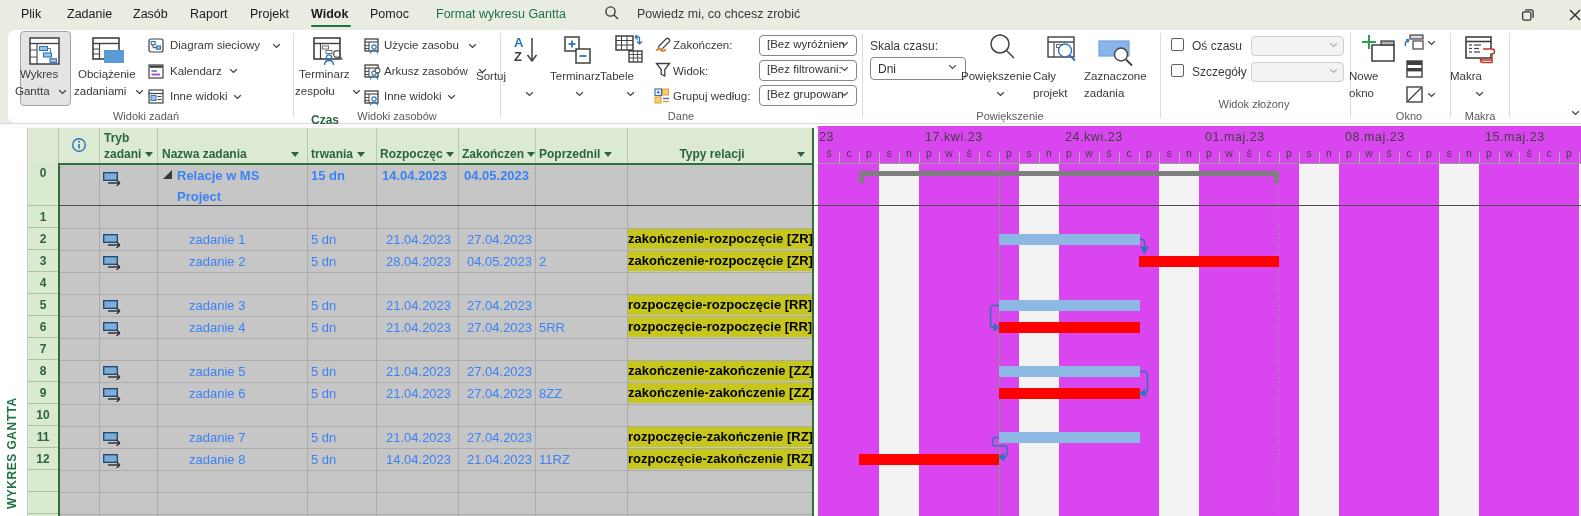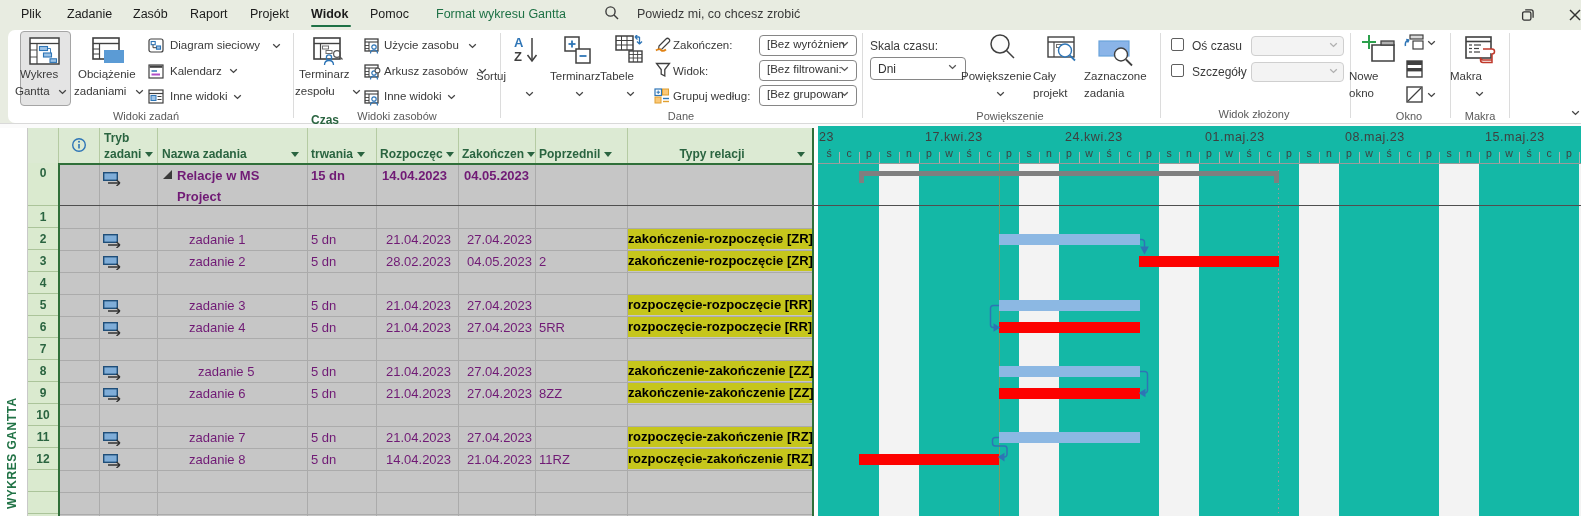--- a/index.html
+++ b/index.html
@@ -13,21 +13,21 @@
 .combo{position:absolute;background:#fff;border:1px solid #868686;border-radius:4px;
  font-size:11.5px;color:#333;white-space:nowrap;overflow:hidden}
 .combo span{position:absolute;left:7px;top:2.5px}
 .dcombo{position:absolute;background:#f3f3f3;border:1px solid #cfcfcf;border-radius:4px}
 .cb{position:absolute;width:11px;height:11px;background:#fff;border:1.4px solid #5f5f5f;border-radius:2px}
 .hdrtxt{position:absolute;font-size:12px;font-weight:bold;color:#2a6440;white-space:nowrap}
 .sarr{display:inline-block;width:0;height:0;border-left:4px solid transparent;
  border-right:4px solid transparent;border-top:5px solid #2a6440;vertical-align:1px}
 .rn{position:absolute;left:28px;width:30px;font-size:12px;font-weight:bold;color:#2a6440;
  text-align:center;border-bottom:1px solid #abc49a;background:#daeacf}
-.cell{position:absolute;font-size:13px;color:#701a75;white-space:nowrap}
+.cell{position:absolute;font-size:13px;color:#3b82f6;white-space:nowrap}
 .yel{position:absolute;left:628px;width:184px;background:#c6c61c;font-size:13px;font-weight:bold;
  color:#000;text-align:center;white-space:nowrap}
 .wk{position:absolute;font-size:12.5px;letter-spacing:0.55px;color:#3f3f3f;white-space:nowrap}
 .dl{position:absolute;width:20px;text-align:center;font-size:10.5px;color:#3f3f3f}
 .wkend{position:absolute;top:38px;height:352px;width:40px;background:#f3f3f3}
 .bar{position:absolute;height:11px}
 .blue{background:#8cb8e3}
 .red{background:#fd0100}
 </style></head><body>
 
@@ -295,21 +295,21 @@
 <div class="dcombo" style="left:1251px;top:36px;width:91px;height:18px"></div>
 <svg class="a" style="left:1329px;top:42px" width="9" height="6" viewBox="0 0 9 6">
     <path d="M1.2 1.2 L4.5 4.4 L7.8 1.2" fill="none" stroke="#b0b0b0" stroke-width="1.3"></path>
   </svg>
 <div class="cb" style="left:1171px;top:64px"></div>
 <span class="bt" style="left:1192px;top:65px;font-size:12px">Szczegóły</span>
 <div class="dcombo" style="left:1251px;top:62px;width:91px;height:18px"></div>
 <svg class="a" style="left:1329px;top:68px" width="9" height="6" viewBox="0 0 9 6">
     <path d="M1.2 1.2 L4.5 4.4 L7.8 1.2" fill="none" stroke="#b0b0b0" stroke-width="1.3"></path>
   </svg>
-<div class="glab" style="left:1184px;top:108px;width:140px">Widok złożony</div>
+<div class="glab" style="left:1184px;top:98px;width:140px">Widok złożony</div>
 <div class="gdiv" style="left:1350px"></div>
 <svg class="a" style="left:1361px;top:34px" width="36" height="29" viewBox="0 0 36 29">
     <line x1="8" y1="1" x2="8" y2="15" stroke="#2ca04c" stroke-width="2"></line>
     <line x1="1" y1="8" x2="15" y2="8" stroke="#2ca04c" stroke-width="2"></line>
     <path d="M11 11 H33 V27 H11 Z" fill="#fff" stroke="#404040" stroke-width="1.6"></path>
     <rect x="20" y="7" width="13" height="4" fill="#b0b0b0" stroke="#404040" stroke-width="1.3"></rect>
   </svg>
 <div class="bt ctr" style="left:1349px;top:70px;width:60px">Nowe</div>
 <div class="bt ctr" style="left:1349px;top:87px;width:60px">okno</div>
 <svg class="a" style="left:1404px;top:34px" width="20" height="17" viewBox="0 0 20 17">
@@ -444,21 +444,21 @@
 <div class="cell" style="left:311px;top:231.5px">5 dn</div>
 <div class="cell" style="left:386px;top:231.5px">21.04.2023</div>
 <div class="cell" style="left:467px;top:231.5px">27.04.2023</div>
 <div class="yel" style="top:228.5px;height:20px;line-height:20px">zakończenie-rozpoczęcie [ZR]</div>
 <svg class="a" style="left:103px;top:255.5px" width="23" height="14" viewBox="0 0 23 14">
     <rect x="0.7" y="0.7" width="13.6" height="7.6" fill="#7fadd8" stroke="#1f4e79" stroke-width="1.4"></rect>
     <path d="M5 11 H17 M17 11 l-3.5-3 M17 11 l-3.5 3" fill="none" stroke="#333" stroke-width="1.4"></path>
   </svg>
 <div class="cell" style="left:189px;top:253.5px">zadanie 2</div>
 <div class="cell" style="left:311px;top:253.5px">5 dn</div>
-<div class="cell" style="left:386px;top:253.5px">28.02.2023</div>
+<div class="cell" style="left:386px;top:253.5px">28.04.2023</div>
 <div class="cell" style="left:467px;top:253.5px">04.05.2023</div>
 <div class="cell" style="left:539px;top:253.5px">2</div>
 <div class="yel" style="top:250.5px;height:20px;line-height:20px">zakończenie-rozpoczęcie [ZR]</div>
 <svg class="a" style="left:103px;top:299.5px" width="23" height="14" viewBox="0 0 23 14">
     <rect x="0.7" y="0.7" width="13.6" height="7.6" fill="#7fadd8" stroke="#1f4e79" stroke-width="1.4"></rect>
     <path d="M5 11 H17 M17 11 l-3.5-3 M17 11 l-3.5 3" fill="none" stroke="#333" stroke-width="1.4"></path>
   </svg>
 <div class="cell" style="left:189px;top:297.5px">zadanie 3</div>
 <div class="cell" style="left:311px;top:297.5px">5 dn</div>
 <div class="cell" style="left:386px;top:297.5px">21.04.2023</div>
@@ -471,21 +471,21 @@
 <div class="cell" style="left:189px;top:319.5px">zadanie 4</div>
 <div class="cell" style="left:311px;top:319.5px">5 dn</div>
 <div class="cell" style="left:386px;top:319.5px">21.04.2023</div>
 <div class="cell" style="left:467px;top:319.5px">27.04.2023</div>
 <div class="cell" style="left:539px;top:319.5px">5RR</div>
 <div class="yel" style="top:316.5px;height:20px;line-height:20px">rozpoczęcie-rozpoczęcie [RR]</div>
 <svg class="a" style="left:103px;top:365.5px" width="23" height="14" viewBox="0 0 23 14">
     <rect x="0.7" y="0.7" width="13.6" height="7.6" fill="#7fadd8" stroke="#1f4e79" stroke-width="1.4"></rect>
     <path d="M5 11 H17 M17 11 l-3.5-3 M17 11 l-3.5 3" fill="none" stroke="#333" stroke-width="1.4"></path>
   </svg>
-<div class="cell" style="left:198px;top:363.5px">zadanie 5</div>
+<div class="cell" style="left:189px;top:363.5px">zadanie 5</div>
 <div class="cell" style="left:311px;top:363.5px">5 dn</div>
 <div class="cell" style="left:386px;top:363.5px">21.04.2023</div>
 <div class="cell" style="left:467px;top:363.5px">27.04.2023</div>
 <div class="yel" style="top:360.5px;height:20px;line-height:20px">zakończenie-zakończenie [ZZ]</div>
 <svg class="a" style="left:103px;top:387.5px" width="23" height="14" viewBox="0 0 23 14">
     <rect x="0.7" y="0.7" width="13.6" height="7.6" fill="#7fadd8" stroke="#1f4e79" stroke-width="1.4"></rect>
     <path d="M5 11 H17 M17 11 l-3.5-3 M17 11 l-3.5 3" fill="none" stroke="#333" stroke-width="1.4"></path>
   </svg>
 <div class="cell" style="left:189px;top:385.5px">zadanie 6</div>
 <div class="cell" style="left:311px;top:385.5px">5 dn</div>
@@ -505,21 +505,21 @@
 <svg class="a" style="left:103px;top:453.5px" width="23" height="14" viewBox="0 0 23 14">
     <rect x="0.7" y="0.7" width="13.6" height="7.6" fill="#7fadd8" stroke="#1f4e79" stroke-width="1.4"></rect>
     <path d="M5 11 H17 M17 11 l-3.5-3 M17 11 l-3.5 3" fill="none" stroke="#333" stroke-width="1.4"></path>
   </svg>
 <div class="cell" style="left:189px;top:451.5px">zadanie 8</div>
 <div class="cell" style="left:311px;top:451.5px">5 dn</div>
 <div class="cell" style="left:386px;top:451.5px">14.04.2023</div>
 <div class="cell" style="left:467px;top:451.5px">21.04.2023</div>
 <div class="cell" style="left:539px;top:451.5px">11RZ</div>
 <div class="yel" style="top:448.5px;height:20px;line-height:20px">rozpoczęcie-zakończenie [RZ]</div>
-<div class="a" style="left:818px;top:126px;width:763px;height:390px;background:#14b8a6;overflow:hidden" id="chart">
+<div class="a" style="left:818px;top:126px;width:763px;height:390px;background:#d946ef;overflow:hidden" id="chart">
 <div class="wkend" style="left:61px"></div>
 <div class="wkend" style="left:201px"></div>
 <div class="wkend" style="left:341px"></div>
 <div class="wkend" style="left:481px"></div>
 <div class="wkend" style="left:621px"></div>
 <div class="wkend" style="left:761px"></div>
 <div class="a" style="left:0;top:36.6px;width:763px;height:1.4px;background:#9a9a9a"></div>
 <div class="a" style="left:21px;top:26px;height:10.6px;width:1px;background:#b0b0b0"></div>
 <div class="a" style="left:41px;top:26px;height:10.6px;width:1px;background:#b0b0b0"></div>
 <div class="a" style="left:61px;top:26px;height:10.6px;width:1px;background:#b0b0b0"></div>

